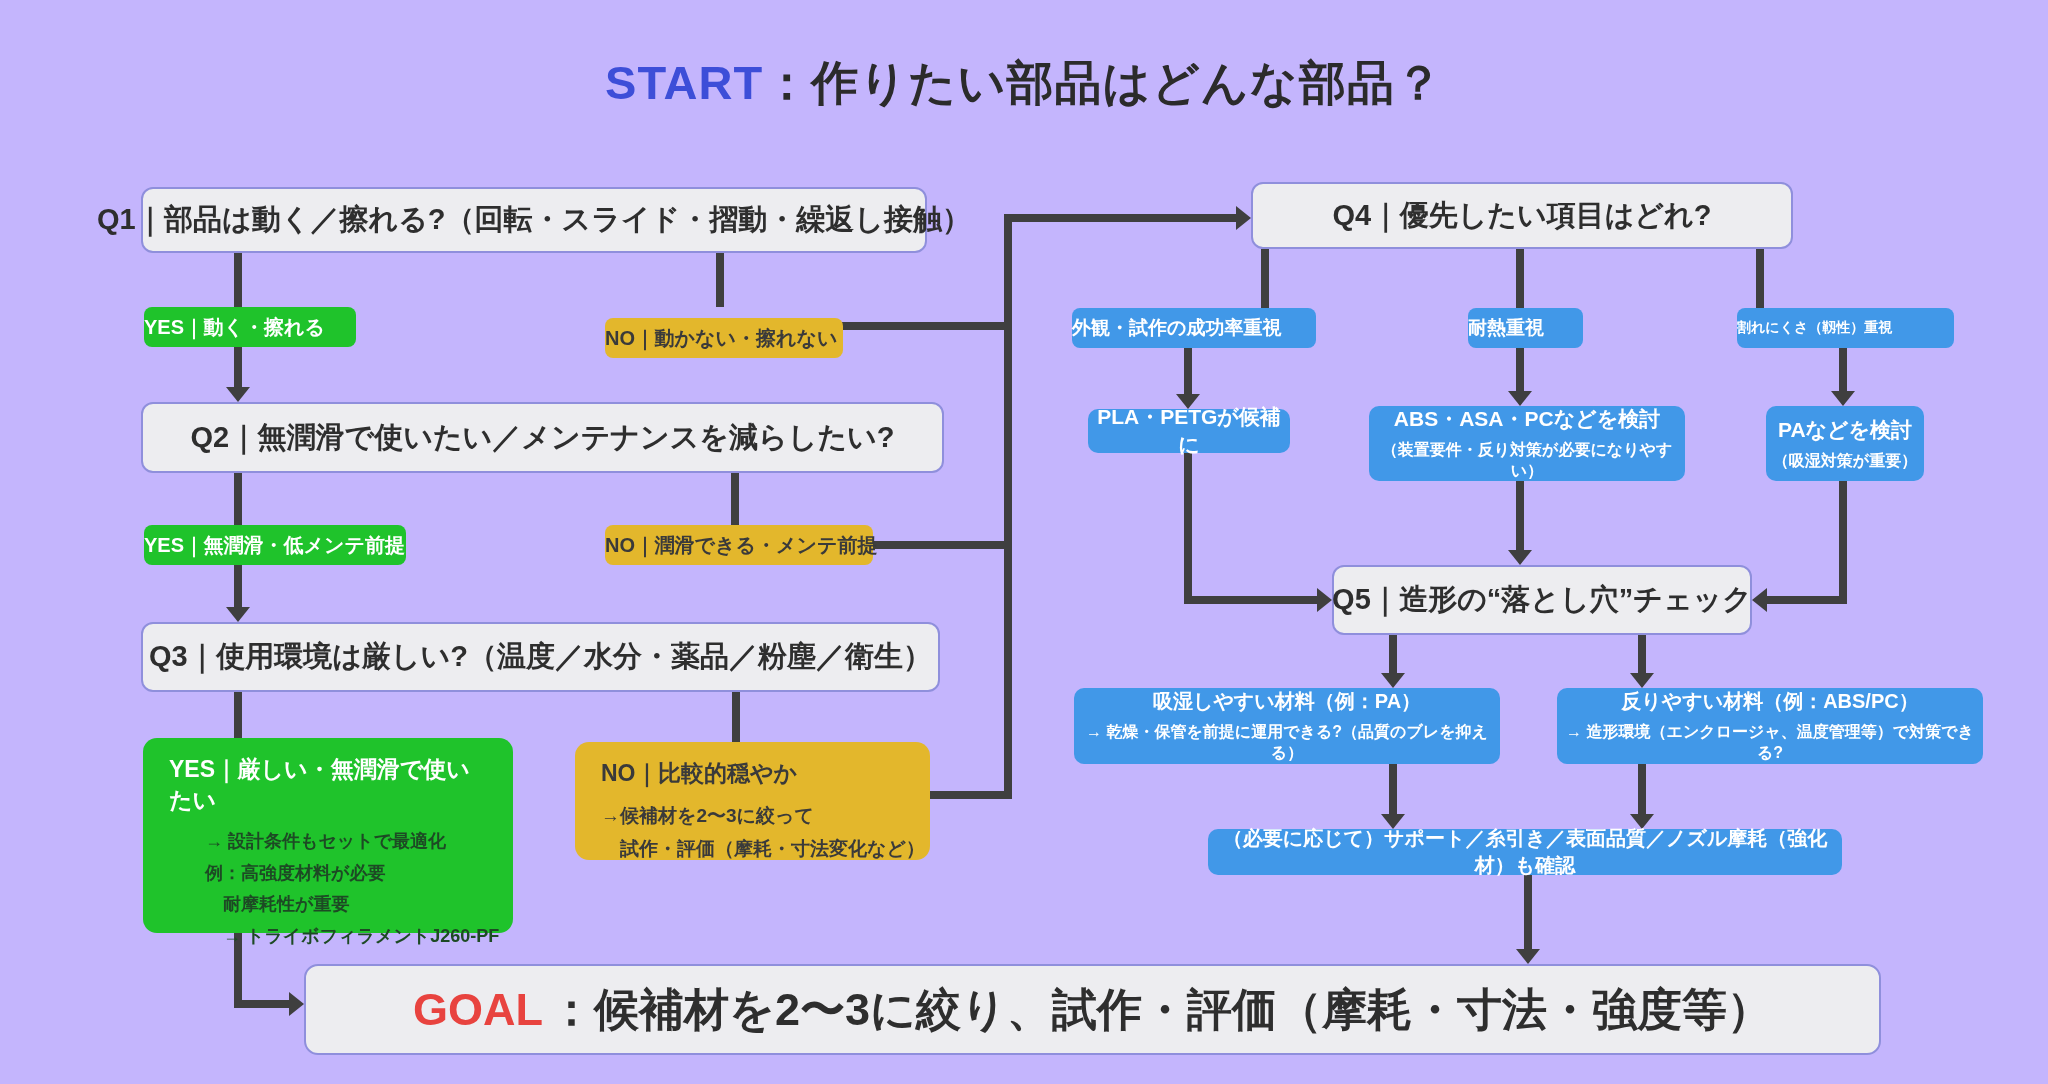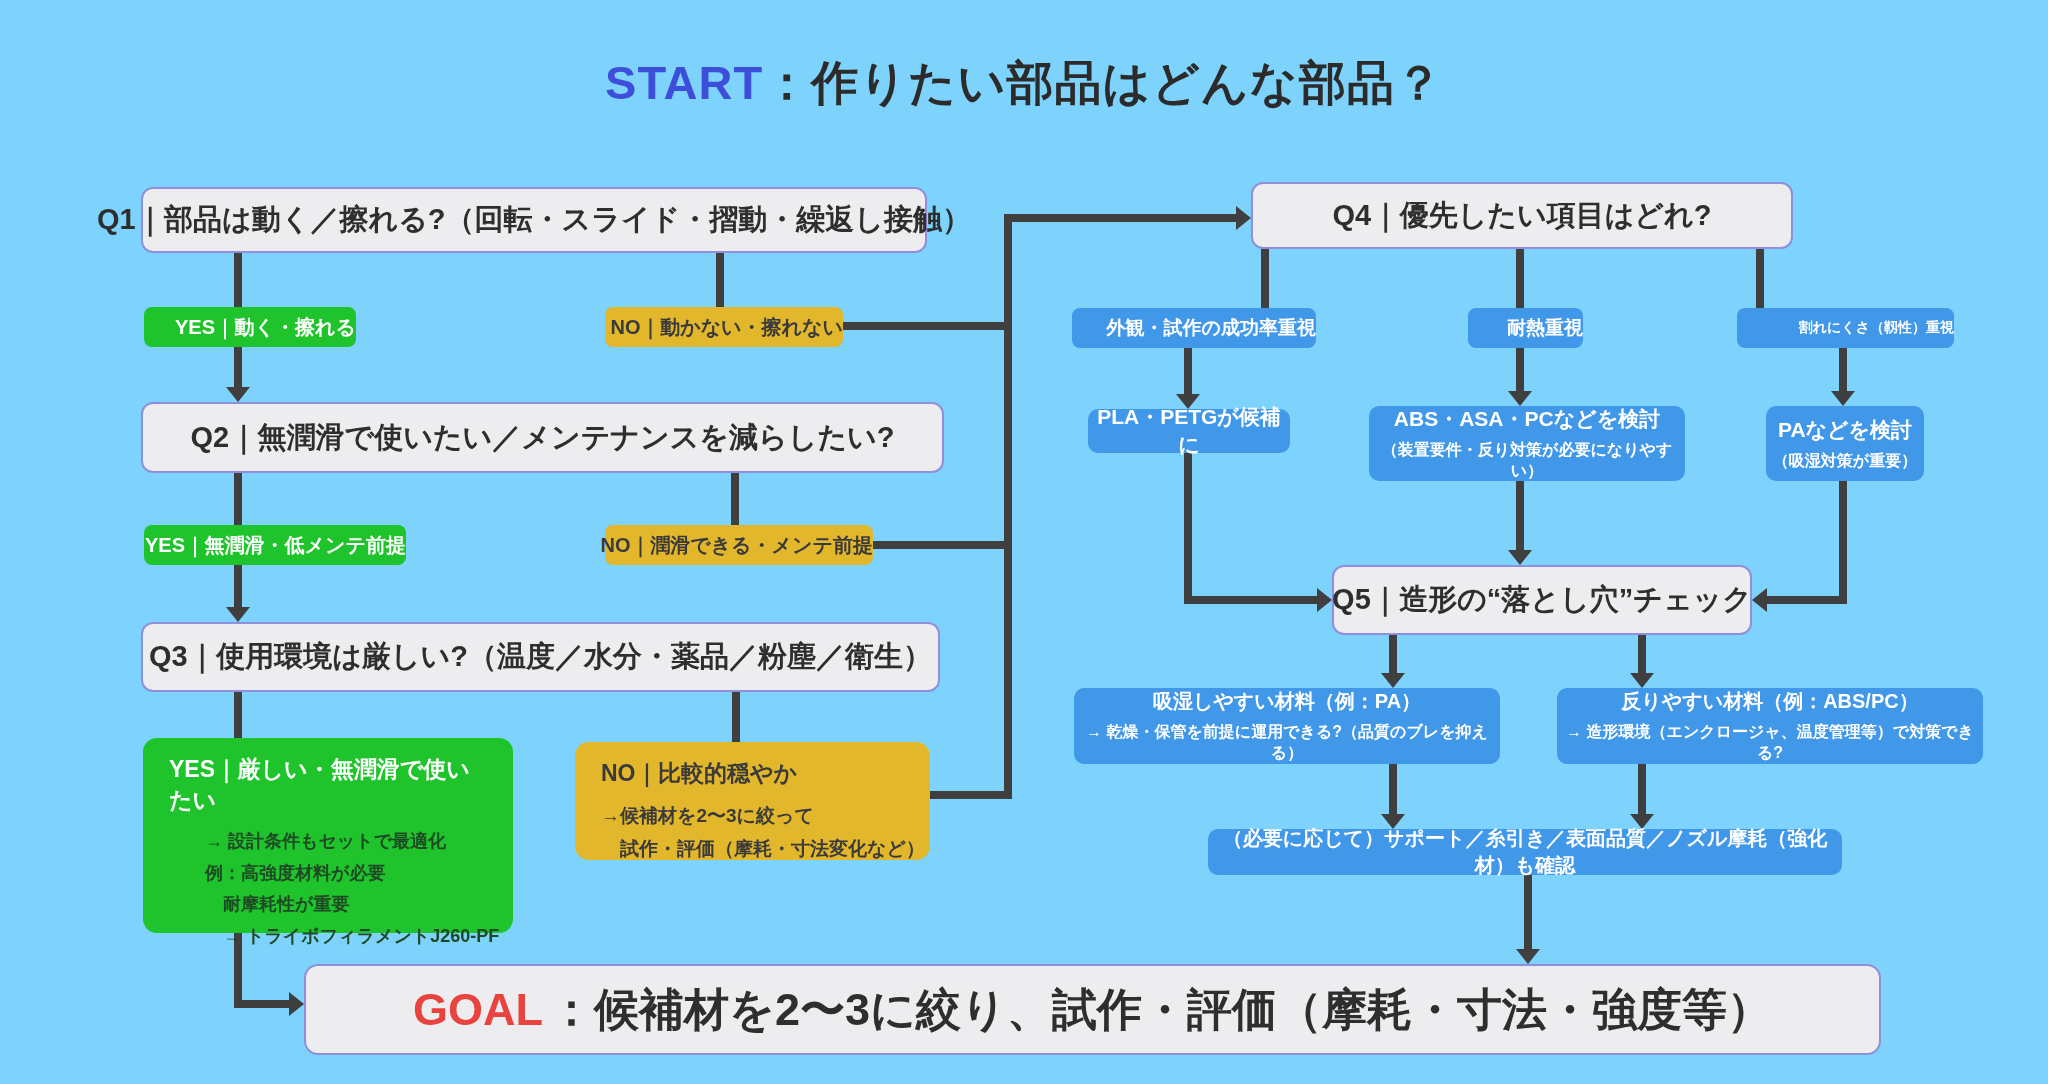--- a/index.html
+++ b/index.html
@@ -2,21 +2,21 @@
 <html><head>
 <meta charset="utf-8">
 <style>
   * { margin: 0; padding: 0; box-sizing: border-box; }
   html, body { background: #ffffff; }
   body { font-family: "Liberation Sans", "DejaVu Sans", sans-serif; }
   #canvas {
     position: relative;
     width: 2048px;
     height: 1084px;
-    background: #7dd3fc;
+    background: #c4b5fd;
     overflow: hidden;
   }
   .title {
     position: absolute;
     left: 0; right: 0;
     top: 52px;
     text-align: center;
     font-size: 47px;
     font-weight: 700;
     color: #2b2b2b;
@@ -37,25 +37,24 @@
     font-size: 29px;
     text-align: center;
     white-space: nowrap;
   }
   
   .tag {
     position: absolute;
     border-radius: 8px;
     display: flex;
     align-items: center;
-    justify-content: flex-end;
+    justify-content: flex-start;
     font-weight: 700;
     font-size: 20px;
     white-space: nowrap;
-    padding-left: 14px;
   }
   .green { background: #1fc32b; color: #ffffff; }
   .yellow { background: #e3b72c; color: #3a3a3a; }
   .blue { background: #4198e8; color: #ffffff; }
   
   .bigbox {
     position: absolute;
     border-radius: 14px;
     padding: 16px 20px 12px 26px;
     font-weight: 700;
@@ -166,21 +165,21 @@
   <div class="ln" style="left:1524px;top:875px;width:8px;height:77px"></div>
   <div class="arr down" style="left:1516px;top:949px"></div>
 
   <div class="qbox" style="left:141px;top:187px;width:786px;height:66px">
     <span>Q1｜部品は動く／擦れる?（回転・スライド・摺動・繰返し接触）</span>
   </div>
 
   <div class="tag green" style="left:144px;top:307px;width:212px;height:40px">
     <span>YES｜動く・擦れる</span>
   </div>
-  <div class="tag yellow" style="left:605px;top:307px;width:238px;height:40px">
+  <div class="tag yellow" style="left:605px;top:318px;width:238px;height:40px">
     <span>NO｜動かない・擦れない</span>
   </div>
 
   <div class="qbox" style="left:141px;top:402px;width:803px;height:71px">
     <span>Q2｜無潤滑で使いたい／メンテナンスを減らしたい?</span>
   </div>
 
   <div class="tag green" style="left:144px;top:525px;width:262px;height:40px">
     <span>YES｜無潤滑・低メンテ前提</span>
   </div>

